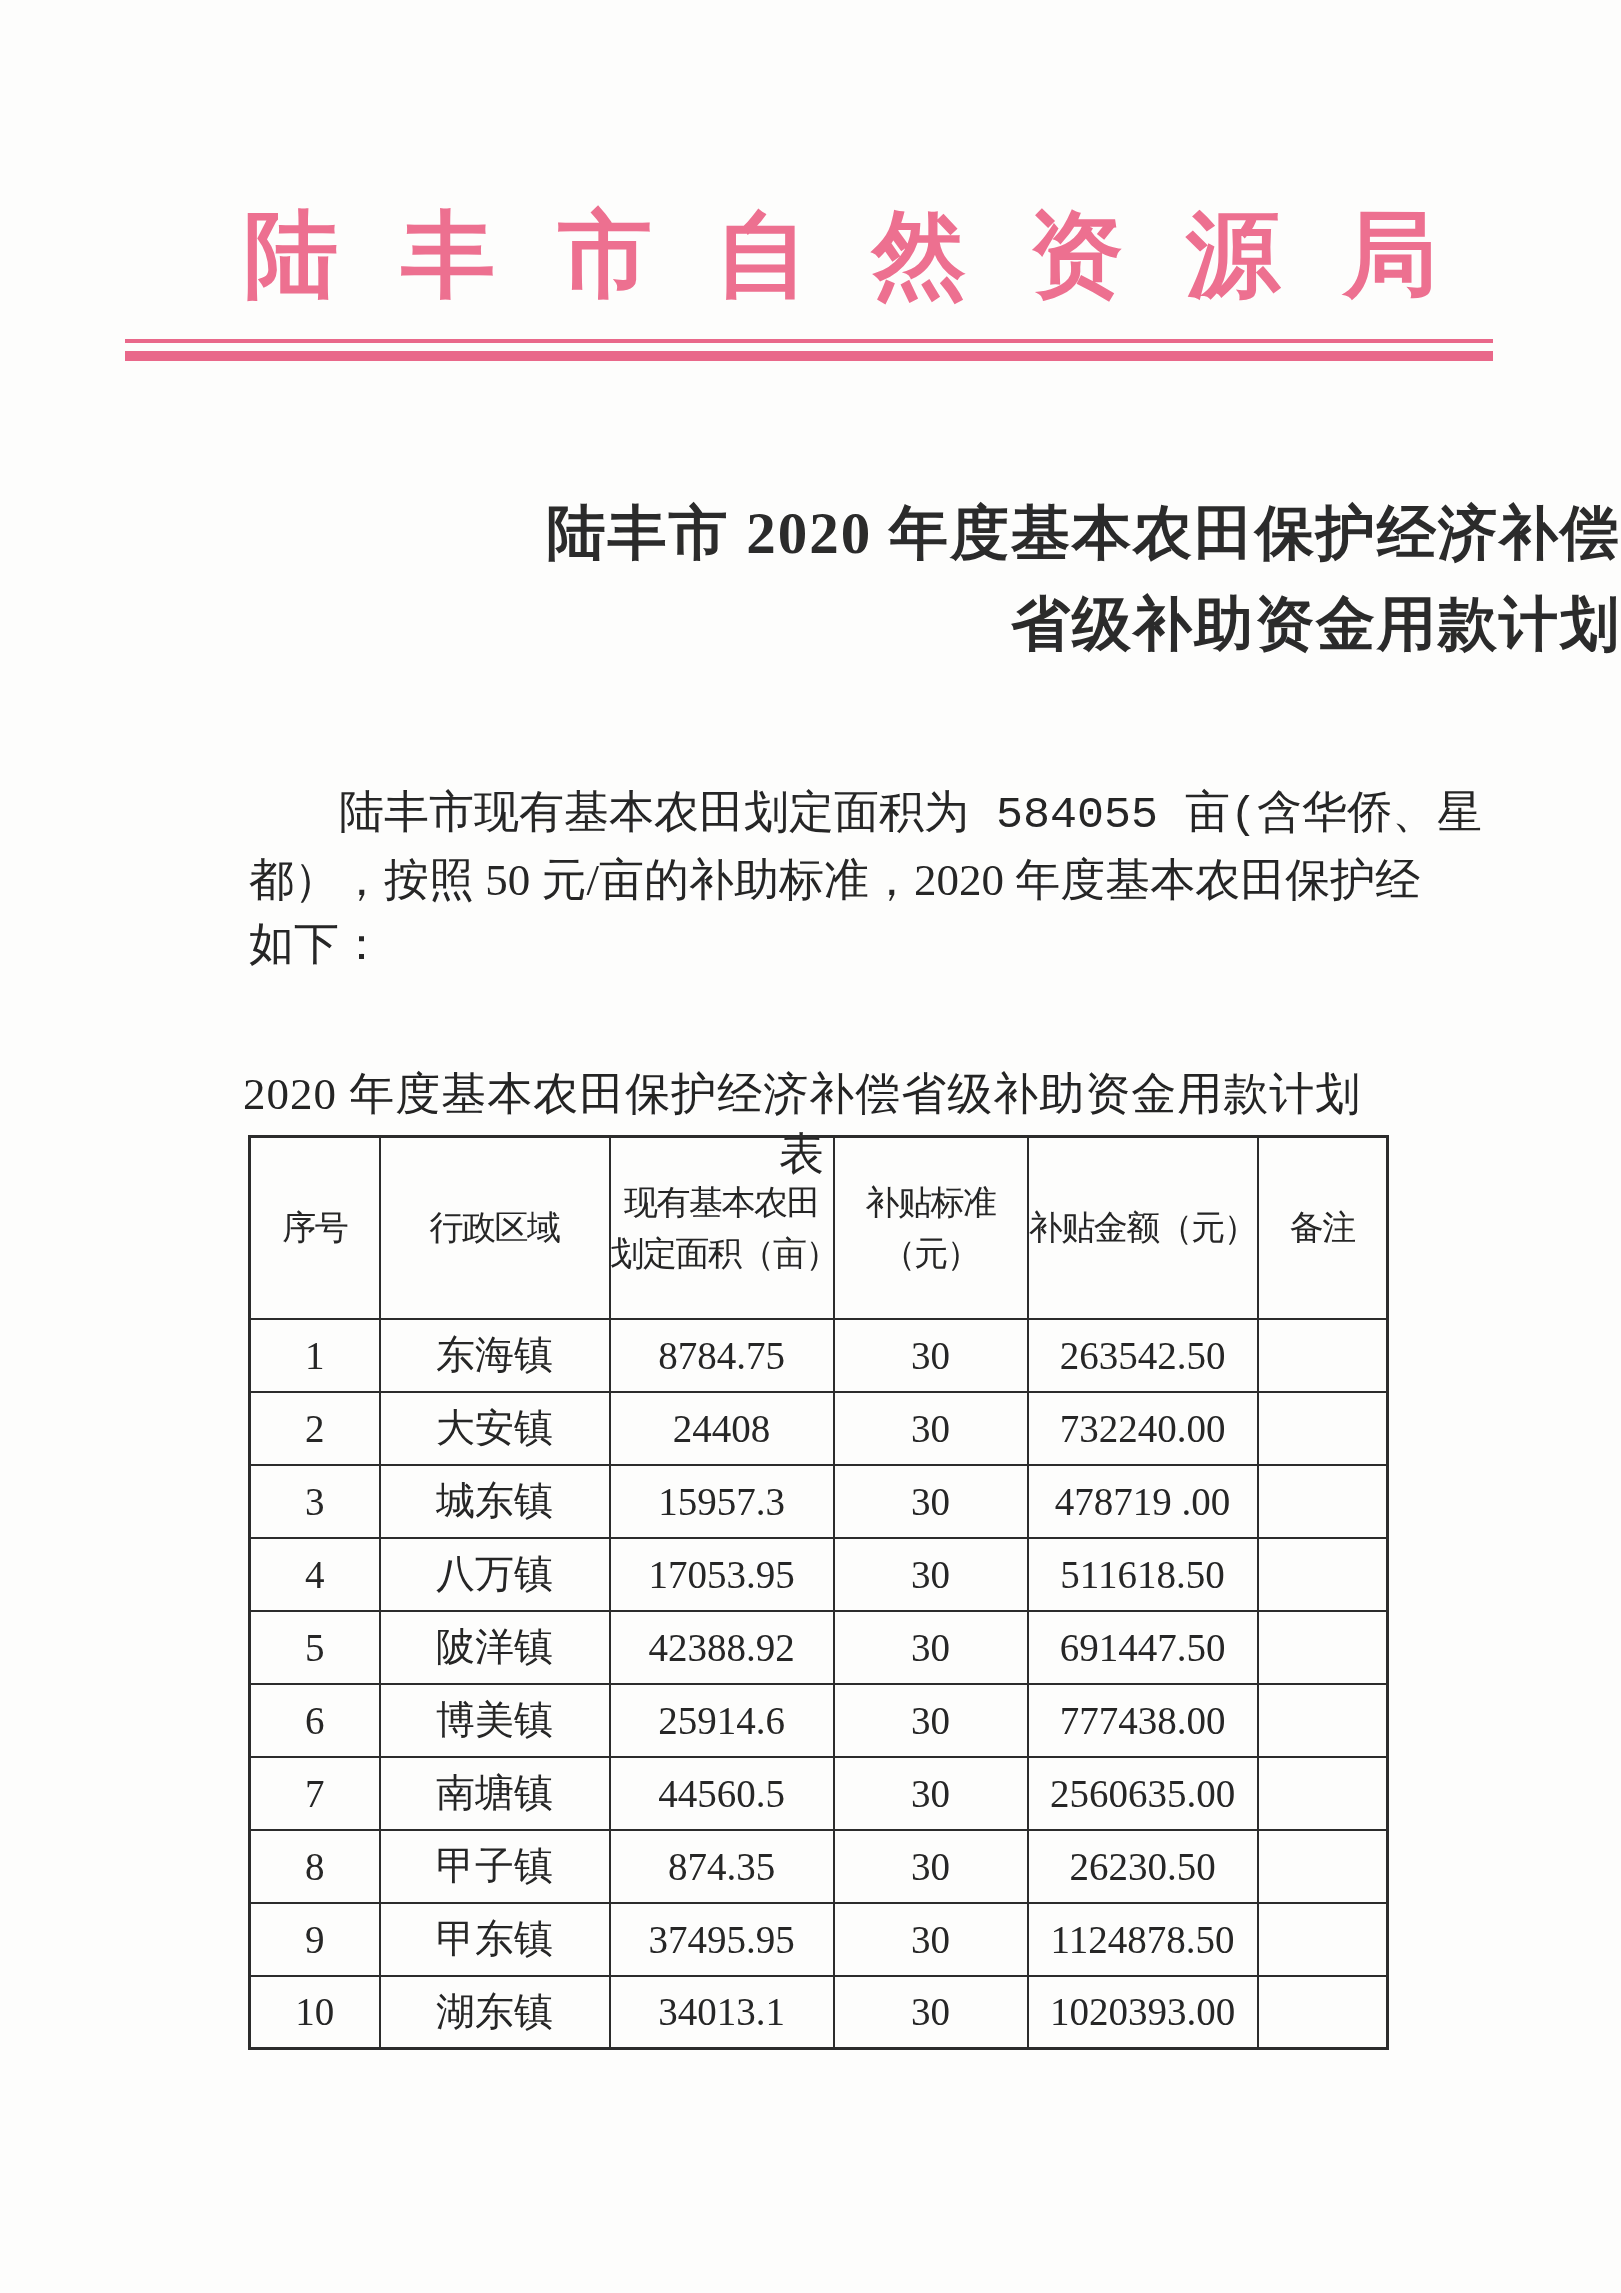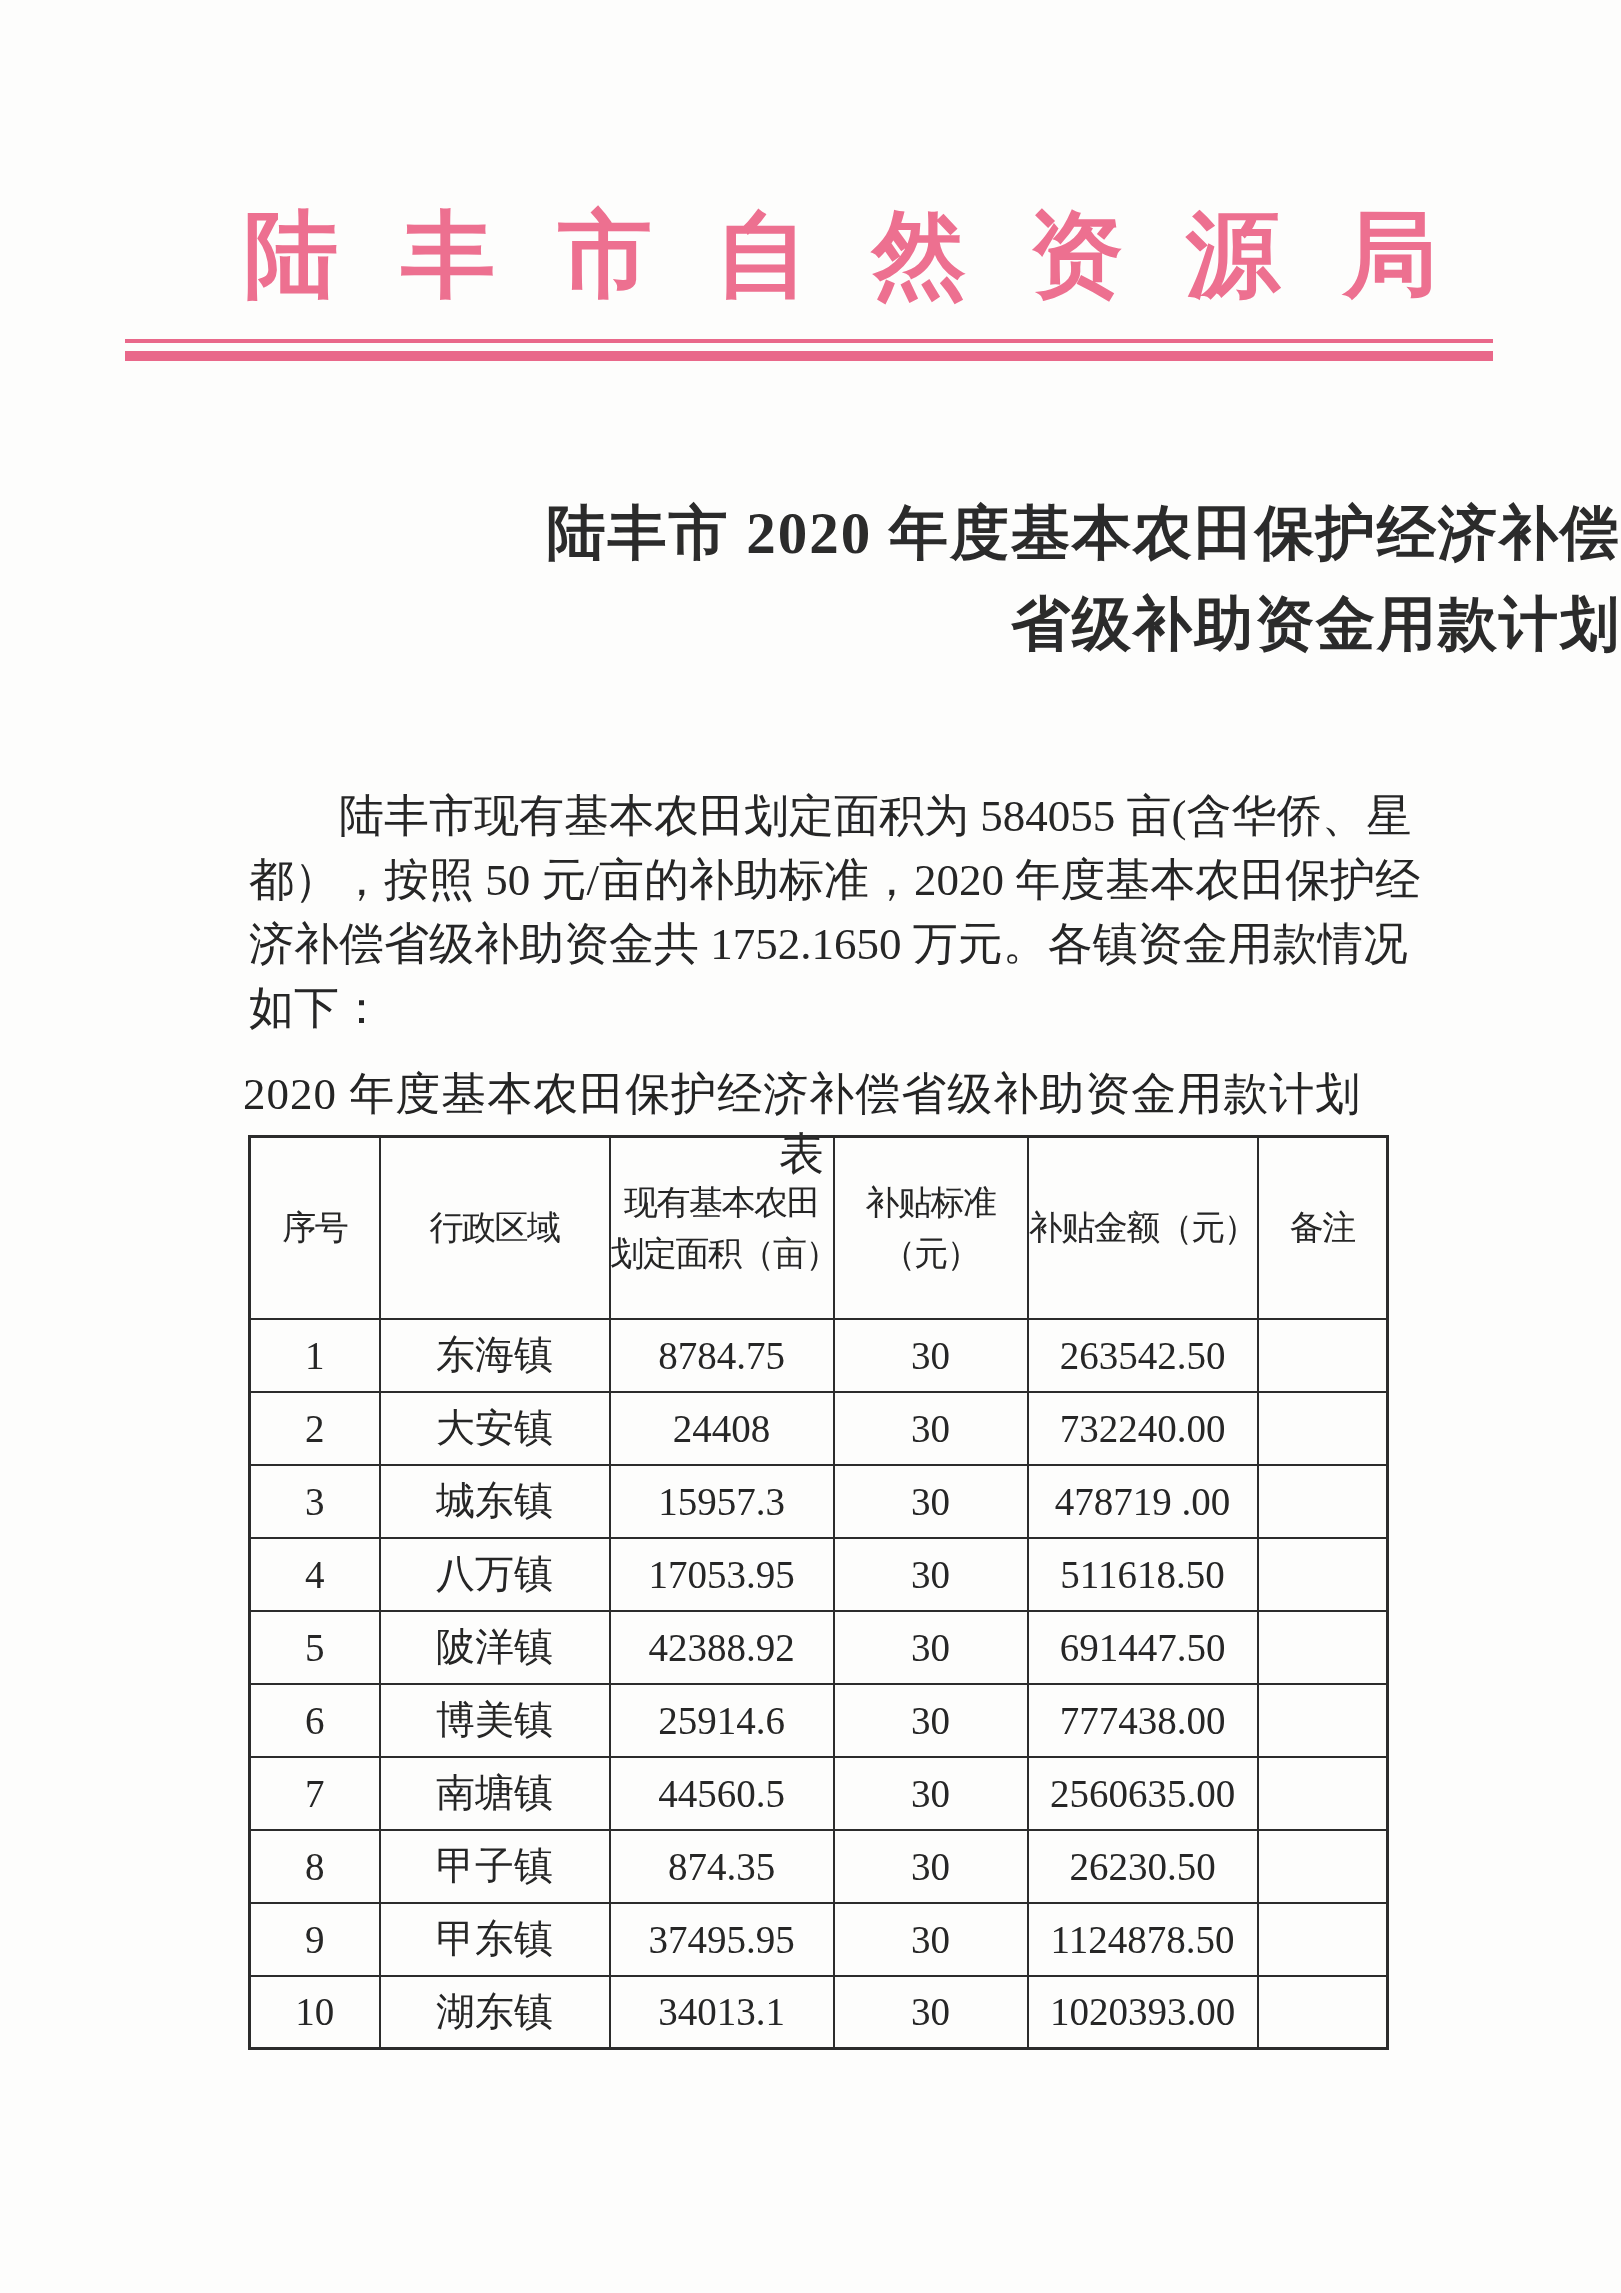--- a/index.html
+++ b/index.html
@@ -31,21 +31,21 @@
     text-align:right;
     font-size:59px;font-weight:700;line-height:91px;
     letter-spacing:2px;color:#2b2b2b;
   }
   
   .body-text{
     position:absolute;left:249px;top:784px;width:1149px;
     font-size:45px;line-height:64px;color:#262626;
   }
   .body-line{height:64px;text-align:justify;text-align-last:justify;white-space:nowrap;}
-  .body-line.indent{text-indent:90px;}
+  .body-line.indent{text-indent:90px;font-family:Liberation Mono, monospace;}
   .body-line.last{text-align-last:left;white-space:normal;}
   
   .table-caption{
     position:absolute;top:1064px;left:232px;width:1140px;
     text-align:center;font-size:45px;letter-spacing:1px;color:#242424;
   }
   
   table.plan{
     position:absolute;left:248px;top:1135px;
     width:1140px;
@@ -77,21 +77,20 @@
   <div class="rule thick"></div>
 
   <div class="doc-title">
     <div>陆丰市 2020 年度基本农田保护经济补偿</div>
     <div>省级补助资金用款计划</div>
   </div>
 
   <div class="body-text">
     <div class="body-line indent">陆丰市现有基本农田划定面积为 584055 亩(含华侨、星</div>
     <div class="body-line">都），按照 50 元/亩的补助标准，2020 年度基本农田保护经</div>
-    <div class="body-line">济补偿省级补助资金共 1752.1650 万元。各镇资金用款情况</div>
     <div class="body-line last">如下：</div>
   </div>
 
   <div class="table-caption">2020 年度基本农田保护经济补偿省级补助资金用款计划表</div>
 
   <table class="plan">
     <colgroup>
       <col style="width:130px">
       <col style="width:230px">
       <col style="width:224px">

